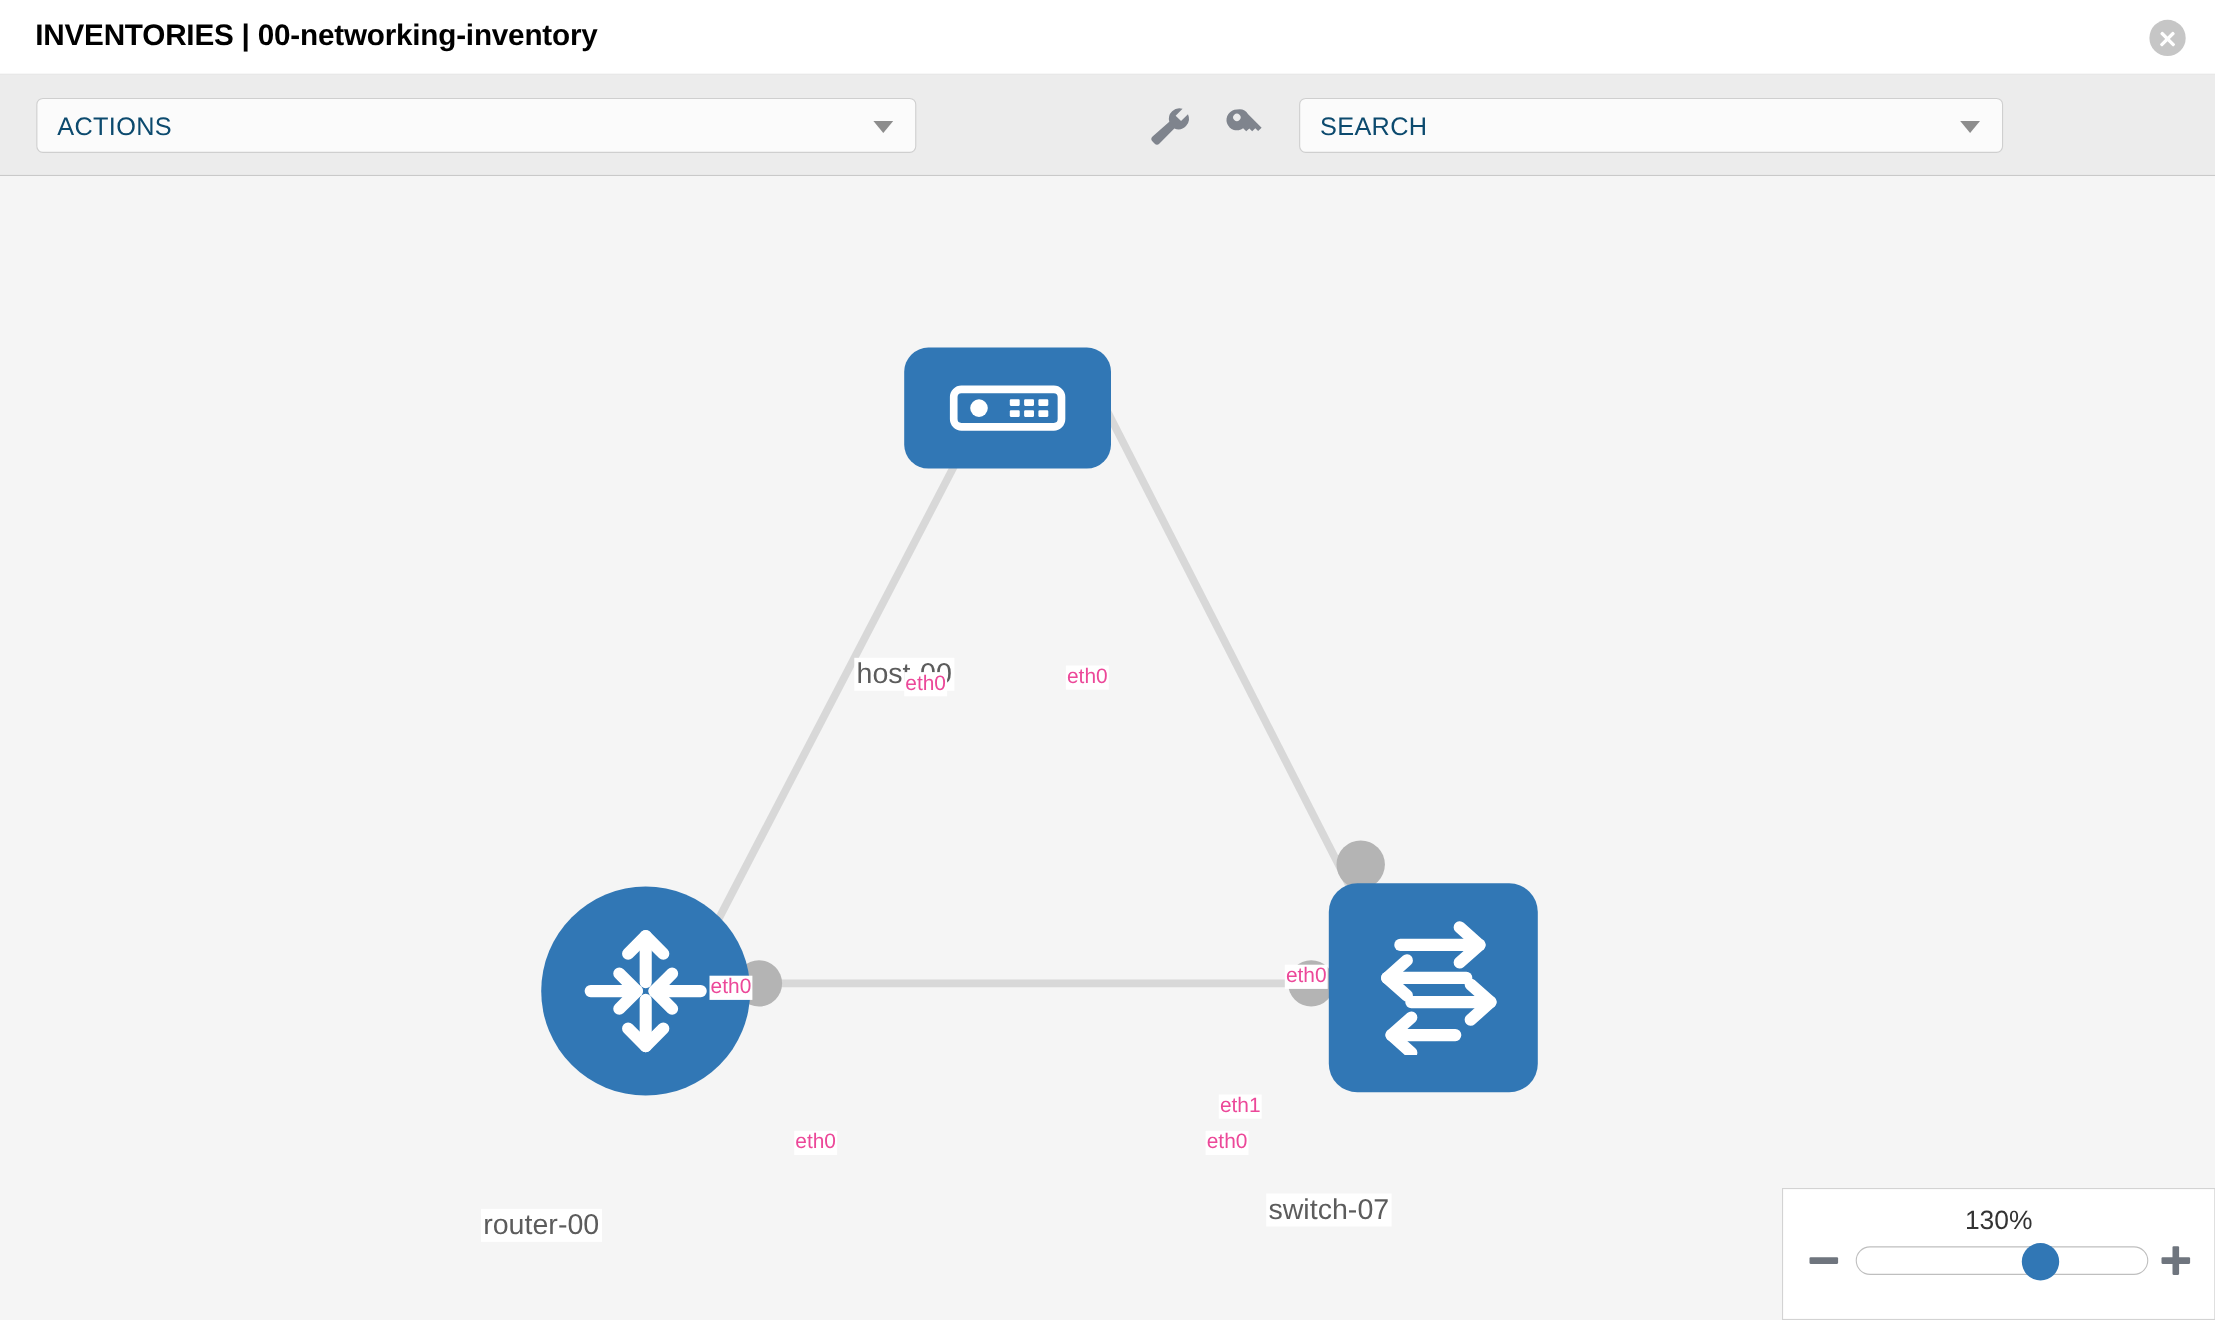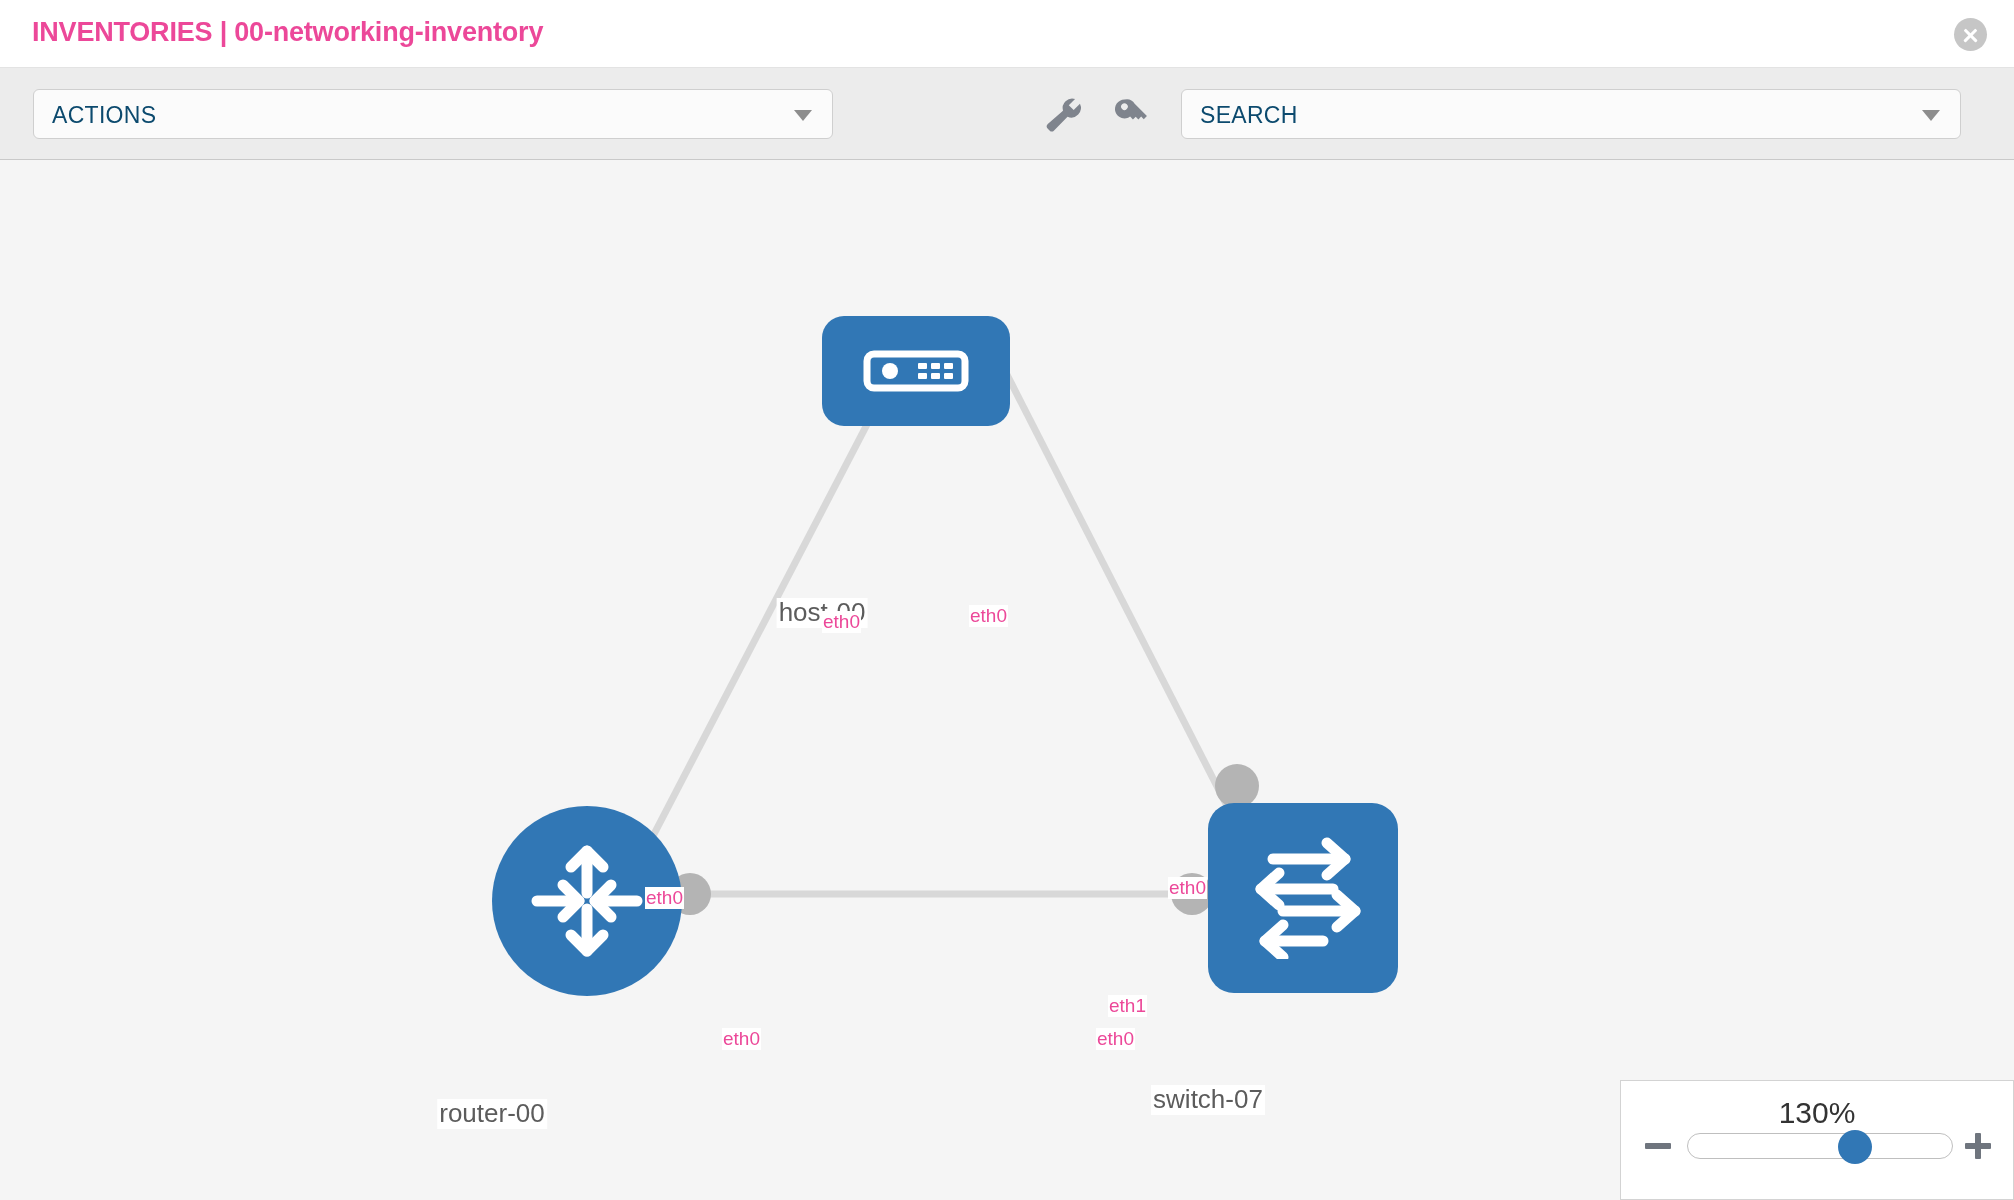--- a/index.html
+++ b/index.html
@@ -13,21 +13,21 @@
   
   #app { position: relative; width: 2014px; height: 1200px; background: #f5f5f5; }
 
   #header {
     position: absolute; left: 0; top: 0; width: 2014px; height: 68px;
     background: #ffffff;
     border-bottom: 1px solid #e3e3e3;
   }
   #page-title {
     position: absolute; left: 32px; top: 17px;
-    font-size: 27px; font-weight: bold; color: #ec4899;
+    font-size: 27px; font-weight: bold; color: #000000;
     letter-spacing: -0.2px; white-space: nowrap;
   }
   #close-button {
     position: absolute; right: 27px; top: 18px;
     width: 33px; height: 33px; border-radius: 50%;
     background: #c6c6c6; cursor: pointer;
   }
   #close-button::before, #close-button::after {
     content: ""; position: absolute; left: 8px; top: 15.5px;
     width: 17px; height: 3.4px; background: #ffffff; border-radius: 1px;
@@ -51,21 +51,21 @@
     font-size: 23px; color: #0c4a6e; letter-spacing: 0.3px;
   }
   .caret {
     position: absolute; right: 20px; top: 20px;
     width: 0; height: 0;
     border-left: 9px solid transparent;
     border-right: 9px solid transparent;
     border-top: 11px solid #8d8d8d;
   }
   #actions-field { left: 33px; width: 800px; }
-  #search-field  { left: 1181px; width: 780px; }
+  #search-field  { left: 1181px; width: 640px; }
 
   .tool-icon { position: absolute; top: 26px; width: 42px; height: 42px; cursor: pointer; }
   #wrench-icon { left: 1042px; }
   #key-icon    { left: 1110px; }
 
   
   #canvas {
     position: absolute; left: 0; top: 161px; width: 2014px; height: 1039px;
     background: #f5f5f5; overflow: hidden;
   }
@@ -106,21 +106,21 @@
   #node-switch .node-label { top: 282px; }
 
   
   #zoom-panel {
     position: absolute; left: 1620px; top: 1080px;
     width: 394px; height: 120px;
     background: #ffffff; border: 1px solid #d3d3d3;
   }
   #zoom-value {
     position: absolute; top: 15px; left: 0; width: 100%;
-    text-align: center; font-size: 30px; color: #333333;
+    text-align: center; font-size: 24px; color: #333333;
   }
   #zoom-minus, #zoom-plus {
     position: absolute; top: 50px; width: 30px; height: 30px; cursor: pointer;
   }
   #zoom-minus { left: 22px; }
   #zoom-plus  { left: 342px; }
   #zoom-minus::before, #zoom-plus::before {
     content: ""; position: absolute; left: 2px; top: 12px;
     width: 26px; height: 6px; background: #6f757e; border-radius: 1px;
   }

